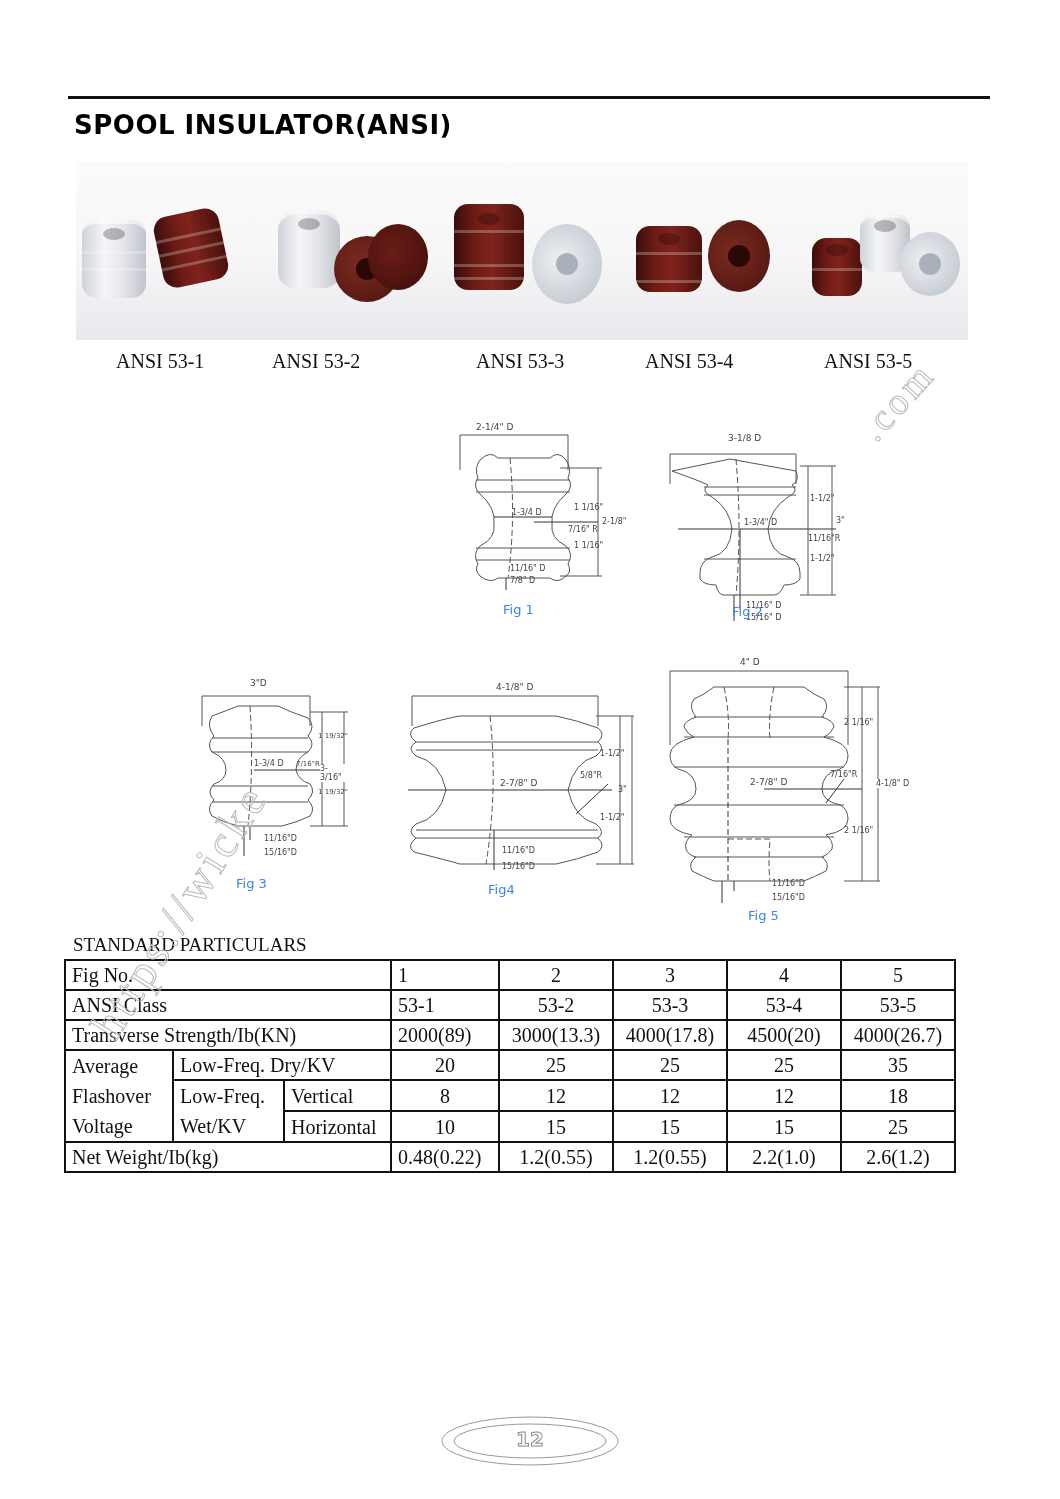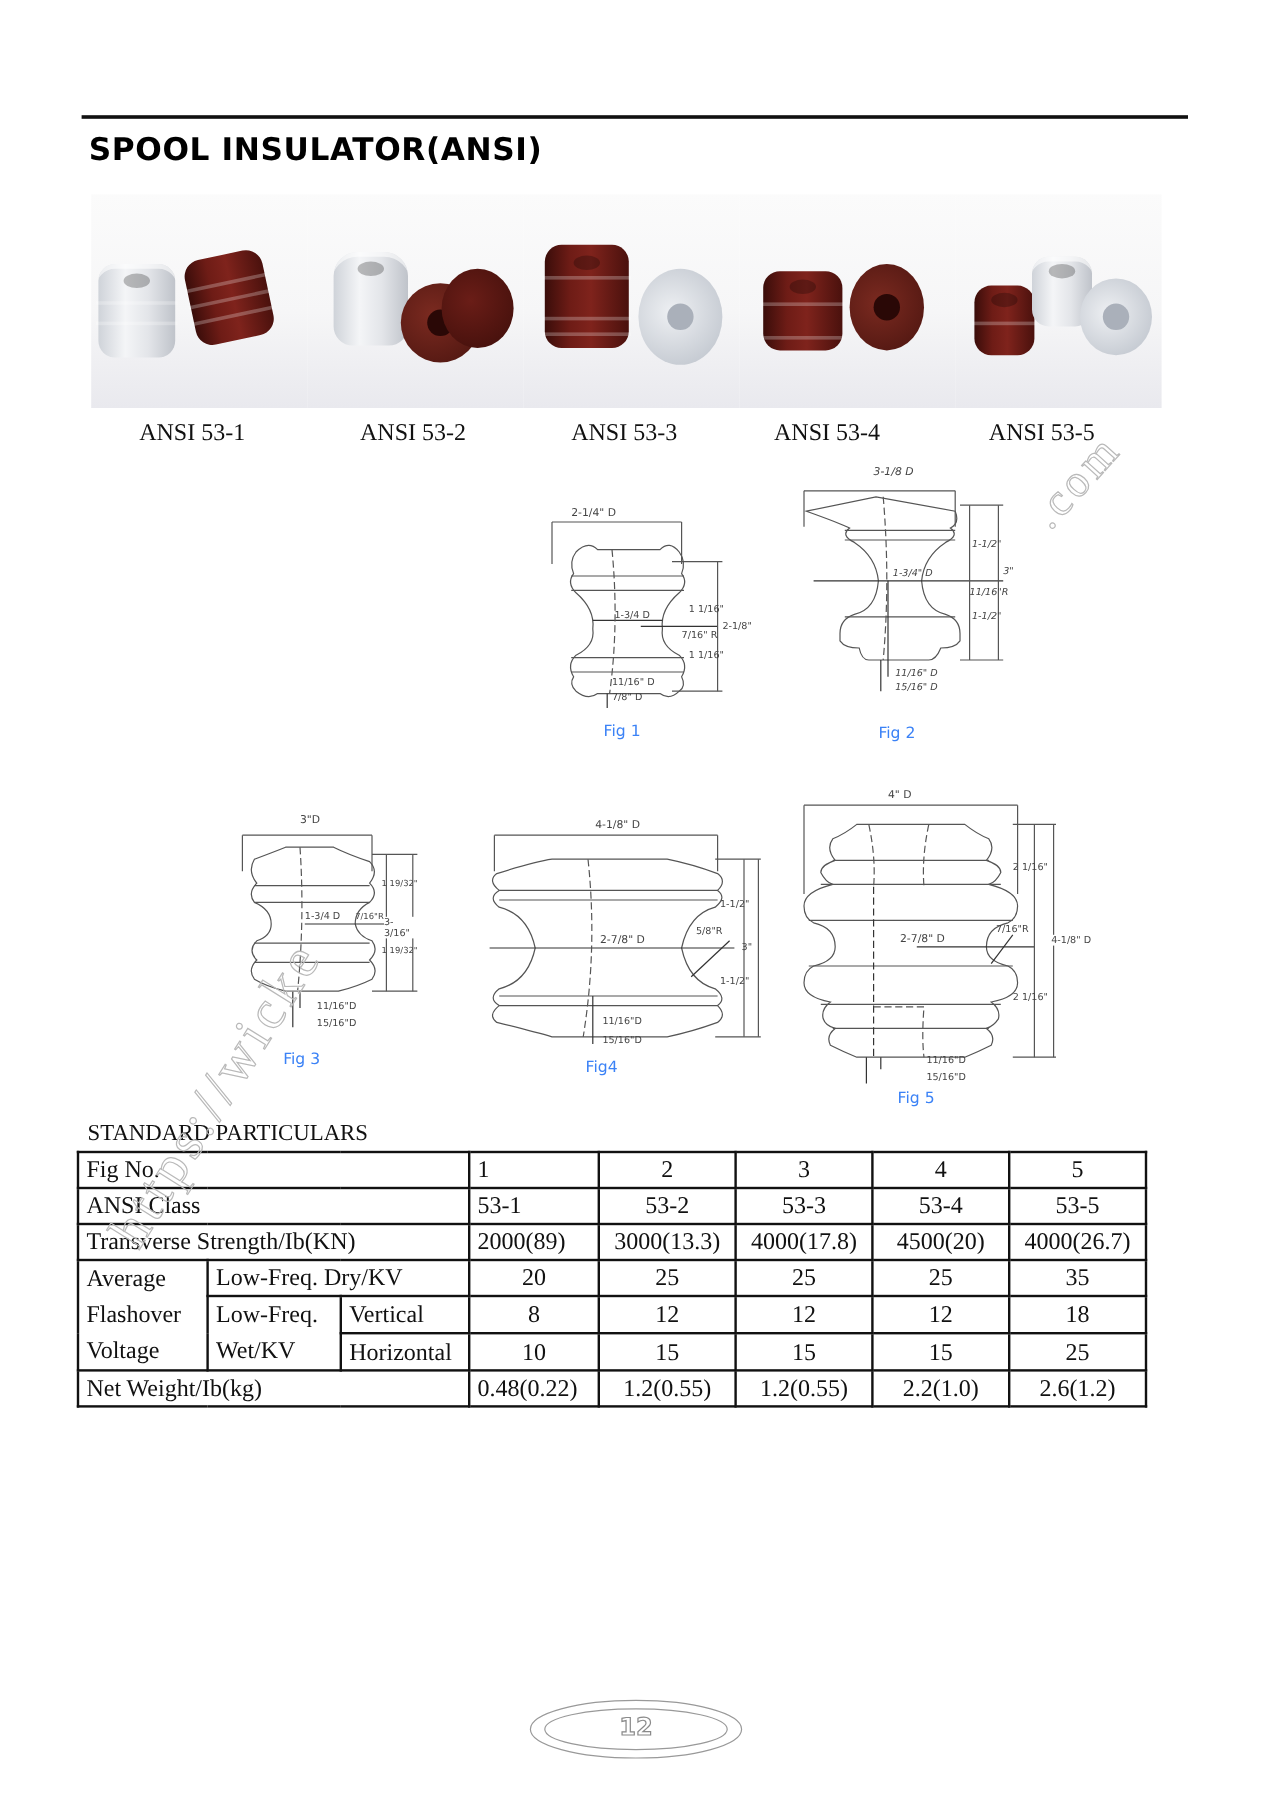--- a/index.html
+++ b/index.html
@@ -86,21 +86,21 @@
         <div class="hole"></div>
       </div>
     <div class="disc" style="left:104px;top:70px;width:60px;height:64px;background:radial-gradient(circle at 40% 45%,#eef0f3,#b9bfc8);">
         <div class="hole" style="background:#aab0ba"></div>
       </div>
   </div>
 </div>
 
 <div class="photo-labels">
   <span style="left:116px">ANSI 53-1</span>
-  <span style="left:300px">ANSI 53-2</span>
+  <span style="left:272px">ANSI 53-2</span>
   <span style="left:476px">ANSI 53-3</span>
   <span style="left:645px">ANSI 53-4</span>
   <span style="left:824px">ANSI 53-5</span>
 </div>
 
 <div class="diagram" style="left:450px;top:420px;">
   <svg width="180" height="170" viewBox="0 0 180 170" fill="none" stroke="#555" stroke-width="1">
     <line x1="10" y1="15" x2="118" y2="15"></line>
       <line x1="10" y1="15" x2="10" y2="50"></line>
       <line x1="118" y1="15" x2="118" y2="50"></line>
@@ -121,21 +121,21 @@
     <text x="124" y="90" font-size="8" fill="#444" stroke="none" font-family="DejaVu Sans">1 1/16"</text>
     <text x="118" y="112" font-size="8" fill="#444" stroke="none" font-family="DejaVu Sans">7/16" R</text>
     <text x="124" y="128" font-size="8" fill="#444" stroke="none" font-family="DejaVu Sans">1 1/16"</text>
     <text x="152" y="104" font-size="8" fill="#444" stroke="none" font-family="DejaVu Sans">2-1/8"</text>
   </svg>
   <div style="position:absolute;left:60px;top:144px;font-family:'DejaVu Sans',sans-serif;font-size:8px;color:#444;">11/16" D</div>
   <div style="position:absolute;left:60px;top:156px;font-family:'DejaVu Sans',sans-serif;font-size:8px;color:#444;">7/8" D</div>
 </div>
 <div class="fig-label" style="left:503px;top:602px;">Fig 1</div>
 
-<div class="diagram" style="left:660px;top:384px;font-style:italic;">
+<div class="diagram" style="left:660px;top:429px;">
   <svg width="190" height="195" viewBox="0 0 190 195" fill="none" stroke="#555" stroke-width="1">
     <line x1="10" y1="25" x2="136" y2="25"></line>
       <line x1="10" y1="25" x2="10" y2="55"></line>
       <line x1="136" y1="25" x2="136" y2="55"></line>
     <path d="M12 42 L70 30 L136 42 Q140 52 132 56 Q140 62 128 68 Q110 80 108 100 Q110 124 128 128 Q140 132 140 144 L140 150 Q136 156 124 156 Q120 166 114 166 L64 166 Q58 166 56 156 Q44 156 40 150 L40 144 Q40 132 52 128 Q70 124 72 100 Q70 80 52 68 Q40 62 48 56 Q40 52 12 42 Z"></path>
     <line x1="44" y1="58" x2="136" y2="58"></line>
       <line x1="44" y1="66" x2="136" y2="66"></line>
     <line x1="44" y1="130" x2="136" y2="130"></line>
     <line x1="18" y1="100" x2="176" y2="100" stroke="#333"></line>
     <path d="M76 30 Q82 100 76 166" stroke-dasharray="6 3"></path>

